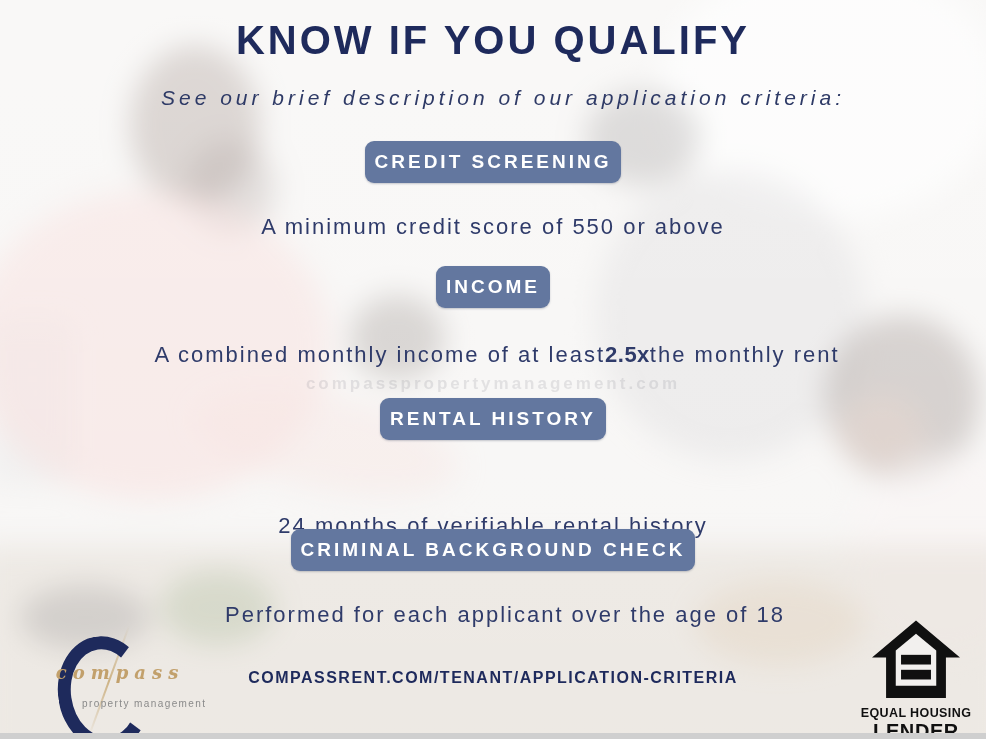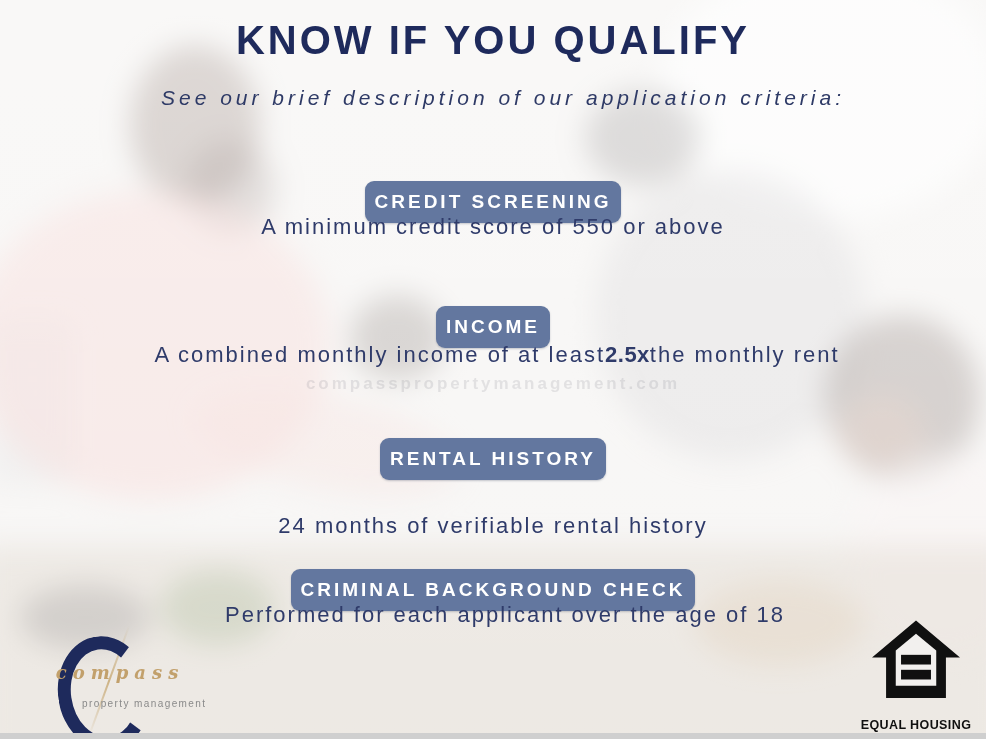--- a/index.html
+++ b/index.html
@@ -39,21 +39,20 @@
   .centered{position:absolute;left:0;right:0;text-align:center;}
 
   .title{top:18px;font-size:40px;font-weight:800;letter-spacing:3px;color:#1e2a5c;}
   .subtitle{top:86px;font-size:21px;font-style:italic;font-weight:500;letter-spacing:4px;color:#2e3a66;margin-left:20px;}
 
   .badge{
     display:inline-block;background:#63779f;color:#ffffff;
     font-weight:800;letter-spacing:3px;border-radius:9px;
     padding:10px 10px;font-size:19px;
     box-shadow:0 1px 2px rgba(40,50,80,.25);
-    margin-top:40px;
   }
   .badge-row1{top:141px;}
   .badge-row2{top:266px;}
   .badge-row3{top:398px;}
   .badge-row4{top:529px;}
 
   .desc{font-size:22px;font-weight:500;letter-spacing:2px;color:#2f3b6a;}
   .desc-row1{top:214px;}
   .desc-row2{top:342px;padding-left:8px;}
   .desc-row3{top:473px;margin-top:40px;}
@@ -81,21 +80,21 @@
     font-family:"DejaVu Serif", serif;font-style:italic;font-weight:700;
     font-size:18px;letter-spacing:6px;color:#c2a06b;
   }
   .compass-tagline{
     position:absolute;left:62px;top:76px;
     font-size:10px;letter-spacing:1.4px;color:#8a8a8a;font-weight:500;
   }
 
   .ehl{position:absolute;right:6px;top:620px;width:128px;text-align:center;color:#101010;}
   .ehl svg{display:block;margin:0 auto;}
-  .ehl-line1{font-size:12.5px;font-weight:800;letter-spacing:.4px;margin-top:16px;}
+  .ehl-line1{font-size:12.5px;font-weight:800;letter-spacing:.4px;margin-top:4px;}
   .ehl-line2{font-size:20px;font-weight:800;letter-spacing:.6px;}
 </style>
 </head>
 <body>
 
 <div class="page">
 
   <div class="bg" aria-hidden="true">
     <div class="blob b-window"></div>
     <div class="blob b-blinds"></div>
@@ -138,20 +137,21 @@
       <span class="badge">RENTAL HISTORY</span>
     </div>
     <div class="centered desc desc-row3">24 months of verifiable rental history</div>
 
     <div class="centered badge-row4">
       <span class="badge">CRIMINAL BACKGROUND CHECK</span>
     </div>
     <div class="centered desc desc-row4">Performed for each applicant over the age of 18</div>
 
     <div class="centered footer-info">
+      <div>COMPASSRENT.COM/TENANT/APPLICATION-CRITERIA</div>
     </div>
 
     <div class="compass-logo">
       <div class="needle"></div>
       <div class="c-ring"></div>
       <div class="compass-script">compass</div>
       <div class="compass-tagline">property management</div>
     </div>
 
     <div class="ehl">

